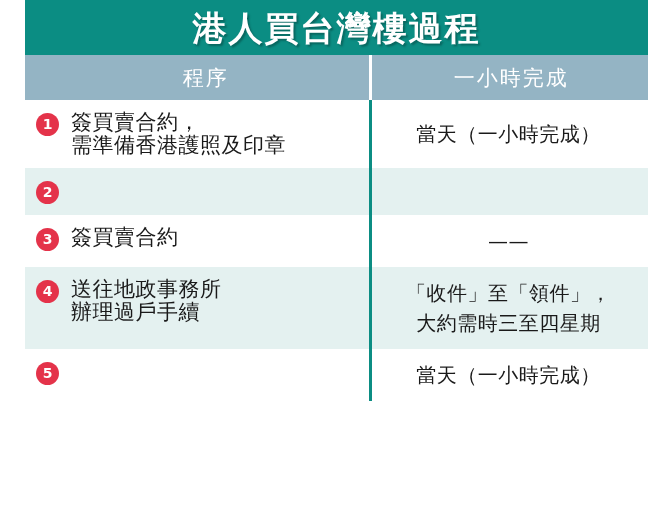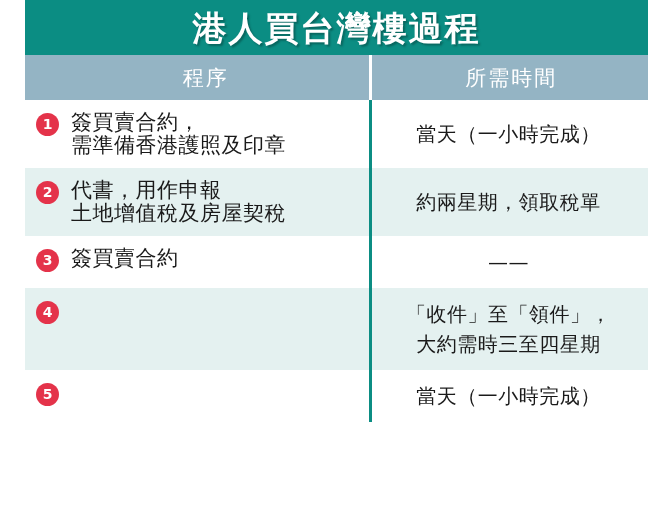--- a/index.html
+++ b/index.html
@@ -151,61 +151,58 @@
 <div id="infographic">
   <div class="table-block">
 
     <div class="title-bar">
       <div class="title-text">港人買台灣樓過程</div>
     </div>
 
     <div class="col-header">
       <div class="ch-cell ch-left">程序</div>
       <div class="ch-divider"></div>
-      <div class="ch-cell ch-right">所需時間</div>
+      <div class="ch-cell ch-right">一小時完成</div>
     </div>
 
     <div class="rows-wrap">
       <div class="row-divider"></div>
 
       <div class="row">
         <div class="cell-step">
           <div class="badge">1</div>
           <div class="step-text">簽買賣合約，
 需準備香港護照及印章</div>
         </div>
         <div class="cell-time">
           <div class="time-text">當天（一小時完成）</div>
         </div>
       </div>
 
       <div class="row alt">
         <div class="cell-step">
           <div class="badge">2</div>
-          <div class="step-text">代書，用作申報
-土地增值稅及房屋契稅</div>
-        </div>
-        <div class="cell-time">
-          <div class="time-text">約兩星期，領取稅單</div>
         </div>
       </div>
 
       <div class="row">
         <div class="cell-step">
           <div class="badge">3</div>
           <div class="step-text">簽買賣合約</div>
         </div>
         <div class="cell-time">
           <div class="time-text">——</div>
         </div>
       </div>
 
       <div class="row alt">
         <div class="cell-step">
           <div class="badge">4</div>
+          <div class="step-text">送往地政事務所
+辦理過戶手續</div>
         </div>
         <div class="cell-time">
           <div class="time-text">「收件」至「領件」，
 大約需時三至四星期</div>
         </div>
       </div>
 
       <div class="row">
         <div class="cell-step">
           <div class="badge">5</div>

